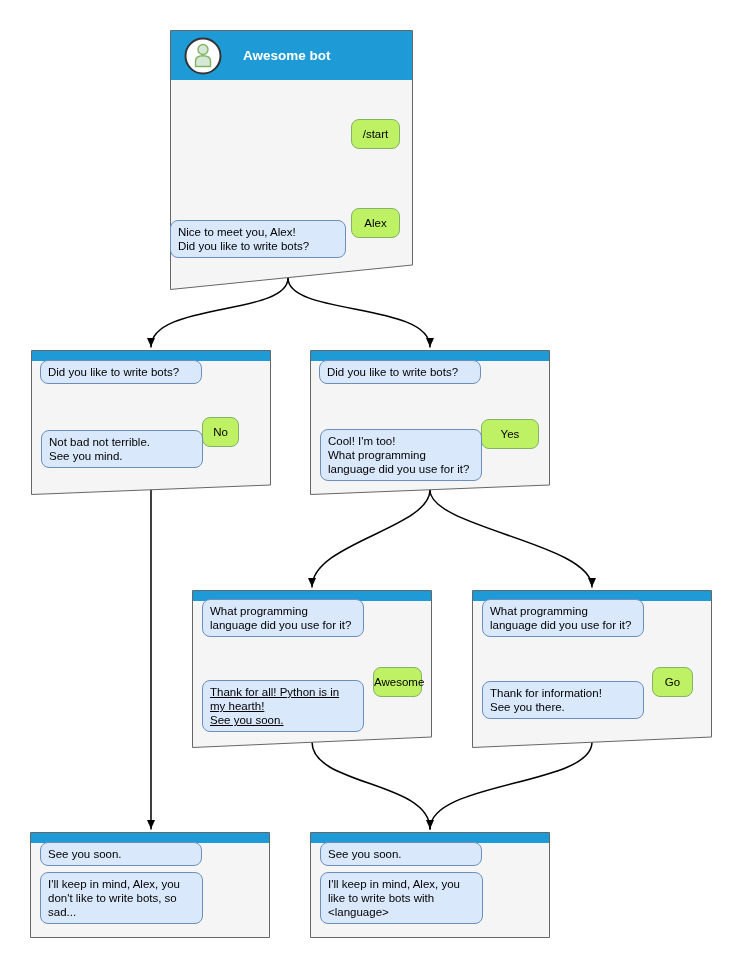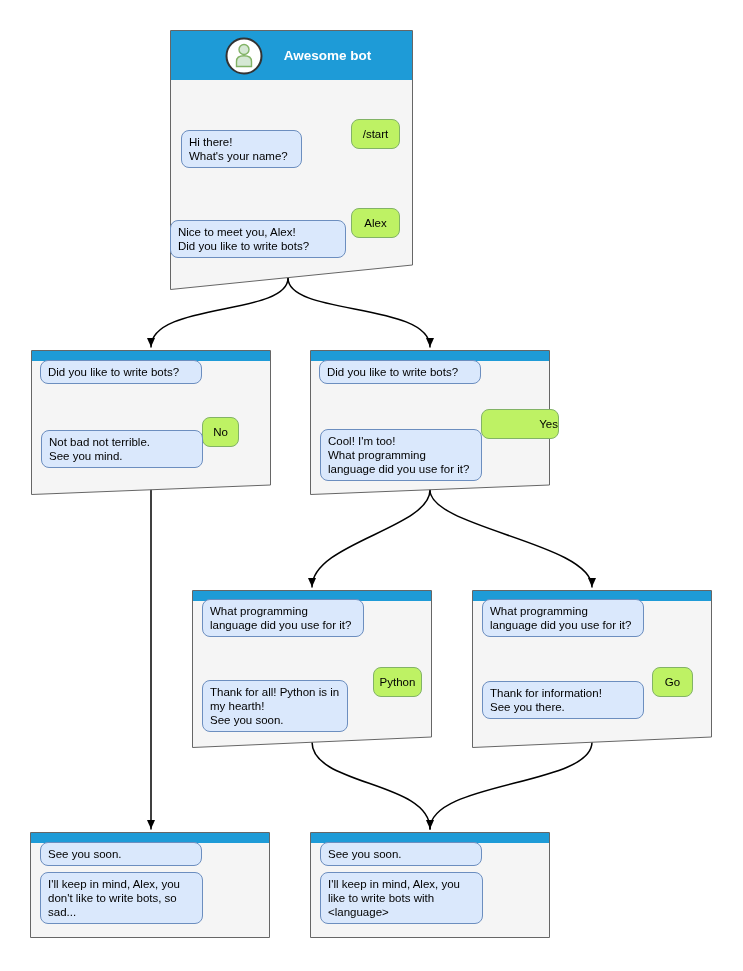--- a/index.html
+++ b/index.html
@@ -1,21 +1,21 @@
 <!DOCTYPE html>
 <html><head>
 <meta charset="utf-8">
 <style>
   html,body{margin:0;padding:0;background:#ffffff;}
   .canvas{position:relative;width:743px;height:971px;background:#ffffff;overflow:hidden;
           font-family:"Liberation Sans", sans-serif;color:#000;}
   .connectors{position:absolute;left:0;top:0;z-index:1;pointer-events:none;}
   .chat-window{position:absolute;z-index:2;}
   .frame{position:absolute;left:0;top:0;}
-  .titlebar{position:absolute;left:1px;top:1px;display:flex;align-items:center;justify-content:center;}
+  .titlebar{position:absolute;left:1px;top:1px;display:flex;align-items:center;}
   .titlebar.main{height:49px;background:#1e9bd7;}
   .titlebar.thin{height:10px;background:#1e9bd7;}
   .avatar{margin-left:13px;width:38px;height:38px;flex:0 0 auto;}
   .win-title{margin-left:21px;color:#ffffff;font-weight:bold;font-size:13.5px;}
   .msg{position:absolute;box-sizing:border-box;border-radius:8px;border:1px solid;
        font-size:11.5px;line-height:14px;padding:4px 7px;white-space:pre;}
   .msg.bot{background:#dae8fc;border-color:#6c8ebf;}
   .msg.user{background:#bef264;border-color:#82b366;text-align:center;padding:7px 0;margin-top:28px;}
 </style>
 </head>
@@ -46,22 +46,20 @@
     </svg>
     <div class="titlebar main" style="width:241px;">
       <svg class="avatar" viewBox="0 0 38 38">
         <circle cx="19" cy="19" r="17.5" fill="#ffffff" stroke="#333333" stroke-width="2"></circle>
         <circle cx="19" cy="12.5" r="5" fill="#d5e8d4" stroke="#82b366" stroke-width="1.4"></circle>
         <path d="M11.5,29.5 L11.5,24.5 Q11.5,18.8 19,18.8 Q26.5,18.8 26.5,24.5 L26.5,29.5 Z" fill="#d5e8d4" stroke="#82b366" stroke-width="1.4"></path>
       </svg>
       <span class="win-title">Awesome bot</span>
     </div>
     <div class="msg user" style="left:181px;top:61px;width:49px;">/start</div>
-    <div class="msg bot" style="left:11px;top:100px;width:121px;">Hi there!
-What's your name?</div>
     <div class="msg user" style="left:181px;top:150px;width:49px;">Alex</div>
     <div class="msg bot" style="left:0;top:190px;width:176px;">Nice to meet you, Alex!
 Did you like to write bots?</div>
   </div>
 
   <div class="chat-window" style="left:31px;top:350px;width:240px;height:145px;">
     <svg class="frame" width="240" height="145">
       <polygon points="0.5,0.5 239.5,0.5 239.5,135 0.5,144.5" fill="#f5f5f5" stroke="#666666"></polygon>
     </svg>
     <div class="titlebar thin" style="width:238px;"></div>
@@ -70,35 +68,35 @@
     <div class="msg bot" style="left:10px;top:80px;width:162px;">Not bad not terrible.
 See you mind.</div>
   </div>
 
   <div class="chat-window" style="left:310px;top:350px;width:240px;height:145px;">
     <svg class="frame" width="240" height="145">
       <polygon points="0.5,0.5 239.5,0.5 239.5,135 0.5,144.5" fill="#f5f5f5" stroke="#666666"></polygon>
     </svg>
     <div class="titlebar thin" style="width:238px;"></div>
     <div class="msg bot" style="left:9px;top:10px;width:162px;">Did you like to write bots?</div>
-    <div class="msg user" style="left:171px;top:31px;width:78px;text-align:right;">Yes</div>
+    <div class="msg user" style="left:171px;top:41px;width:58px;">Yes</div>
     <div class="msg bot" style="left:10px;top:79px;width:162px;">Cool! I'm too!
 What programming
 language did you use for it?</div>
   </div>
 
   <div class="chat-window" style="left:192px;top:590px;width:240px;height:158px;">
     <svg class="frame" width="240" height="158">
       <polygon points="0.5,0.5 239.5,0.5 239.5,147 0.5,157.5" fill="#f5f5f5" stroke="#666666"></polygon>
     </svg>
     <div class="titlebar thin" style="width:238px;"></div>
     <div class="msg bot" style="left:10px;top:9px;width:162px;">What programming
 language did you use for it?</div>
-    <div class="msg user" style="left:181px;top:49px;width:49px;">Python</div>
-    <div class="msg bot" style="left:10px;top:90px;width:146px;">Thank for all! Python is in
+    <div class="msg user" style="left:181px;top:49px;width:49px;">Awesome</div>
+    <div class="msg bot" style="left:10px;top:90px;width:162px;text-decoration:underline;">Thank for all! Python is in
 my hearth!
 See you soon.</div>
   </div>
 
   <div class="chat-window" style="left:472px;top:590px;width:240px;height:158px;">
     <svg class="frame" width="240" height="158">
       <polygon points="0.5,0.5 239.5,0.5 239.5,147 0.5,157.5" fill="#f5f5f5" stroke="#666666"></polygon>
     </svg>
     <div class="titlebar thin" style="width:238px;"></div>
     <div class="msg bot" style="left:10px;top:9px;width:162px;">What programming

